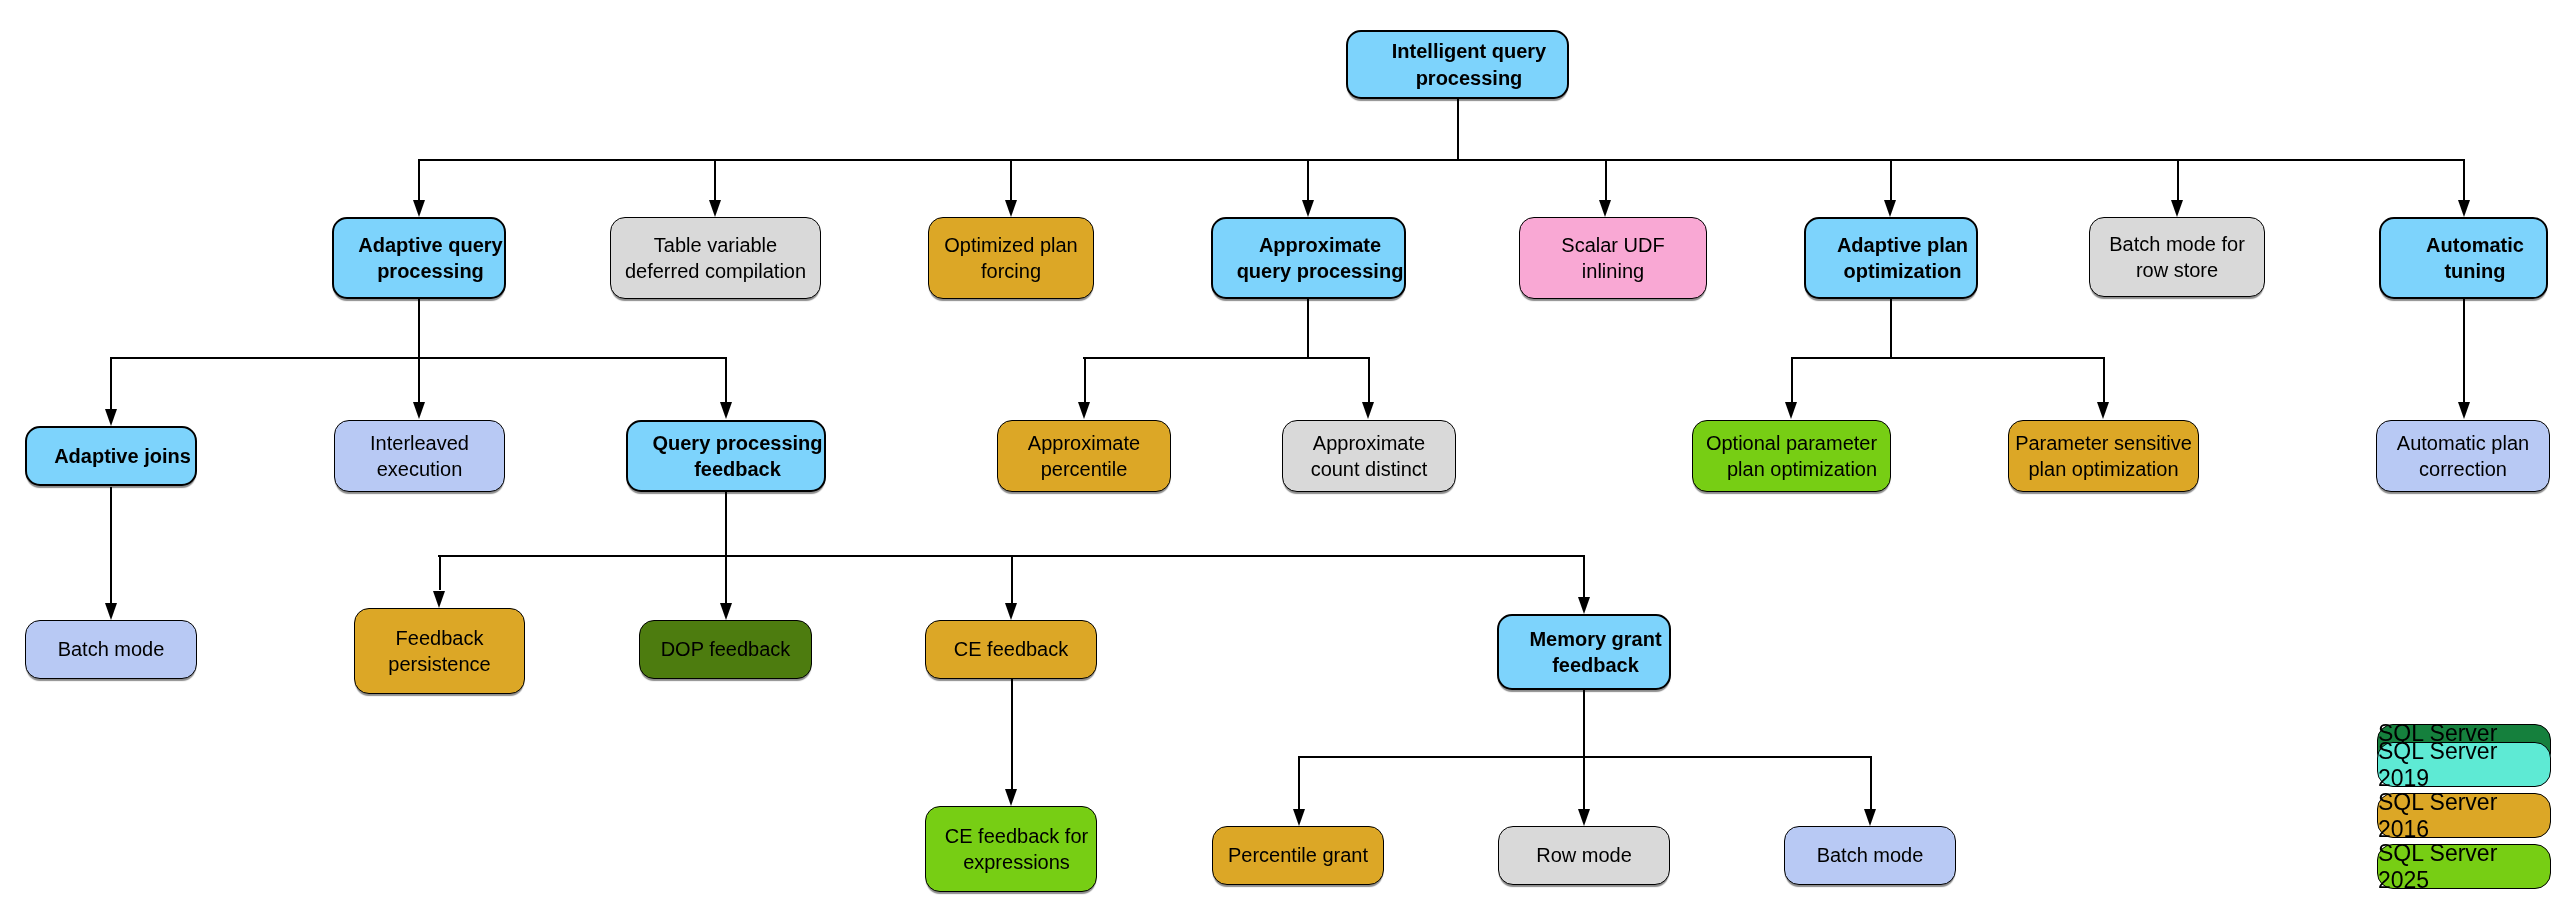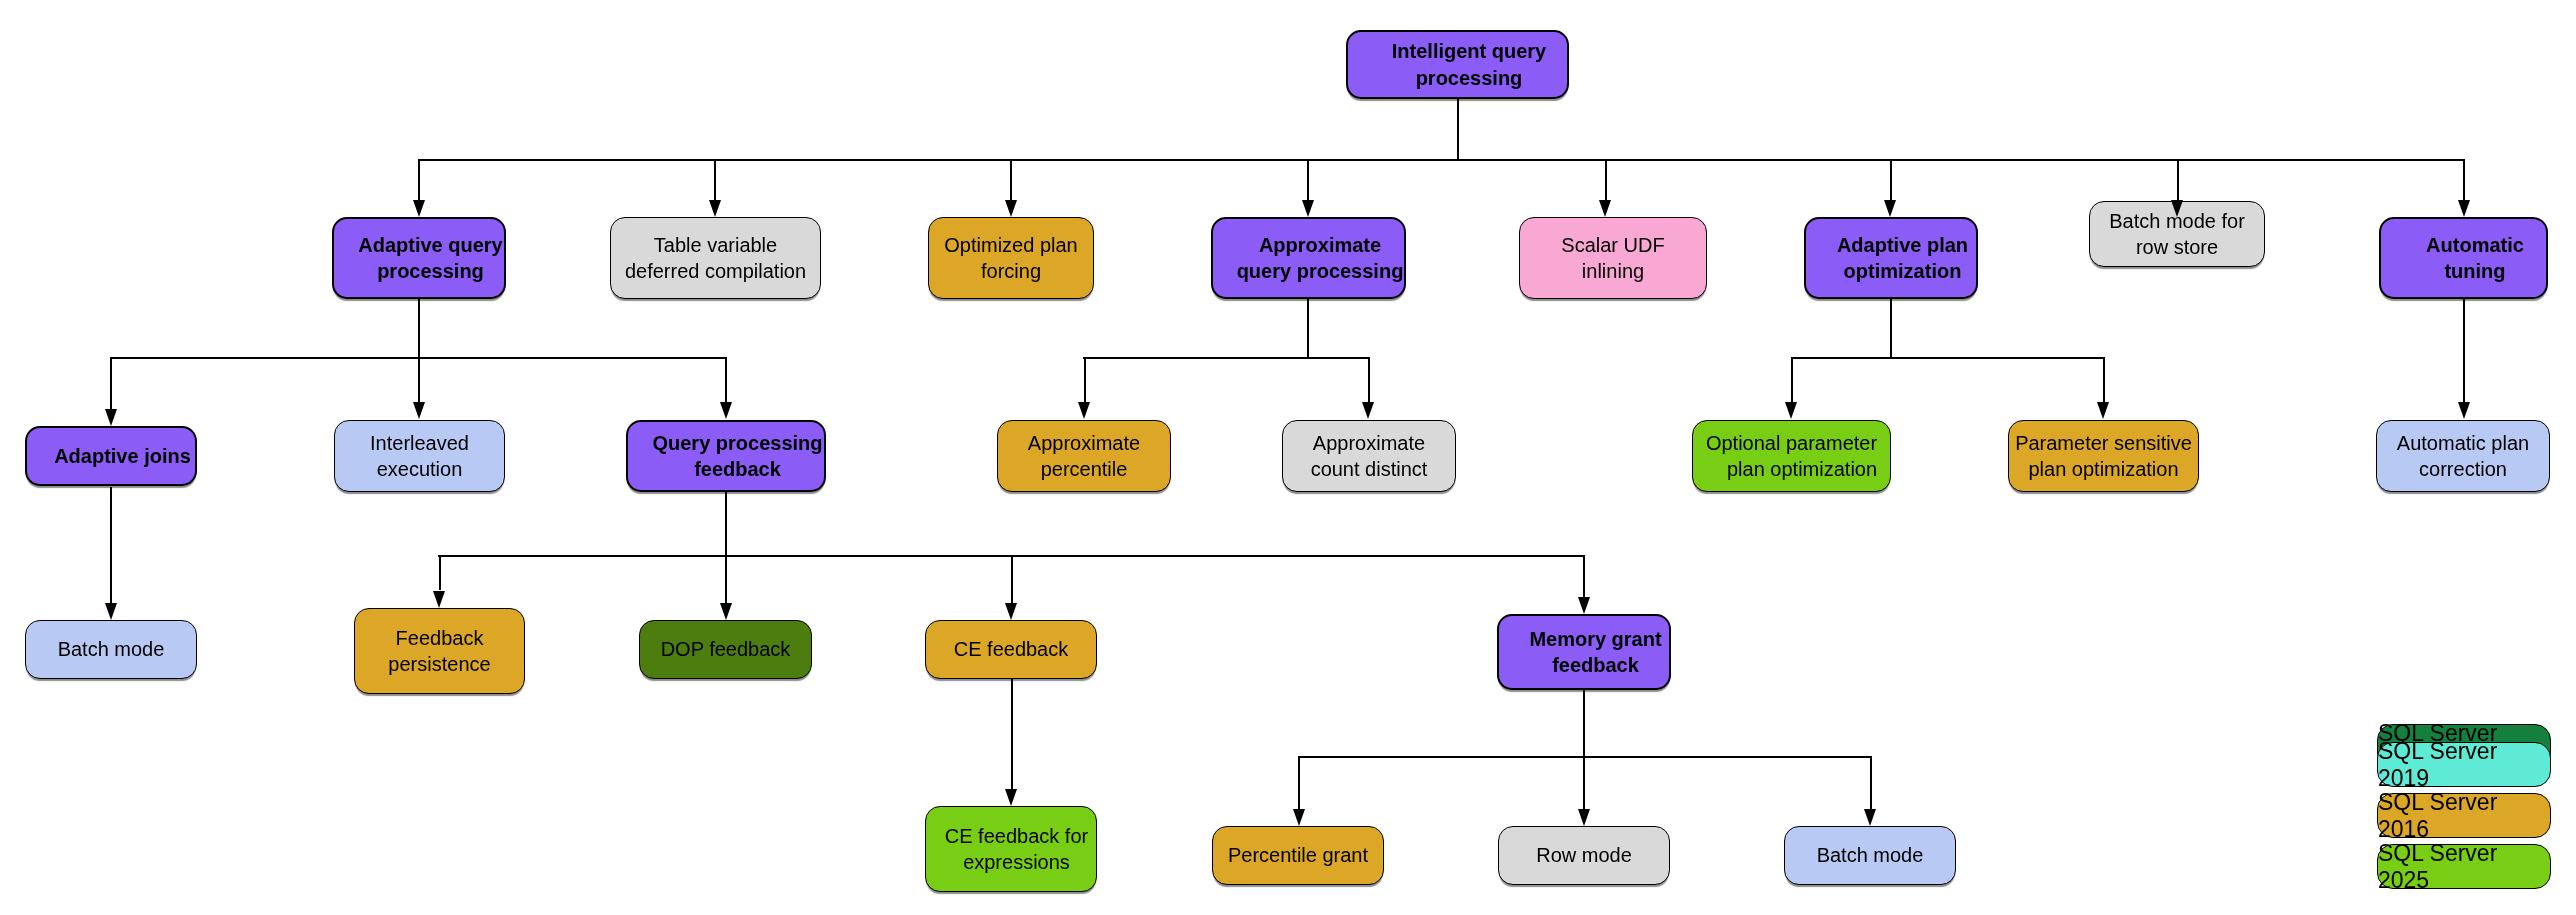--- a/index.html
+++ b/index.html
@@ -7,21 +7,21 @@
     position:relative;width:2576px;height:916px;background:#ffffff;overflow:hidden;
     font-family:"Liberation Sans", sans-serif;color:#000;
   }
   .node{
     position:absolute;box-sizing:border-box;
     border:1.7px solid #000;border-radius:15px;background:#fff;
     display:flex;align-items:center;justify-content:center;text-align:center;
     white-space:pre-line;font-size:20px;line-height:1.32;
     box-shadow:0 2.3px 1.1px -1.1px rgba(0,0,0,0.45);
   }
-  .cat{background:#8b5cf6;font-weight:700;border-width:2.3px;padding-left:23px;}
+  .cat{background:#7dd3fc;font-weight:700;border-width:2.3px;padding-left:23px;}
   .root{border-width:2.9px;}
   .vl{position:absolute;width:1.7px;background:#000;}
   .hl{position:absolute;height:2.3px;background:#000;}
   .ah{position:absolute;width:0;height:0;
       border-left:6.3px solid transparent;border-right:6.3px solid transparent;
       border-top:17px solid #000;}
   .legend-pill{
     position:absolute;left:2377px;width:174px;height:45px;box-sizing:border-box;
     border:1.7px solid #000;border-radius:16px;
     display:flex;align-items:center;justify-content:center;
@@ -41,21 +41,21 @@
   <div class="node" style="left: 610px; top: 217px; width: 211px; height: 82px; background: rgb(217, 217, 217);">Table variable
 deferred compilation</div>
   <div class="node" style="left: 928px; top: 217px; width: 166px; height: 82px; background: rgb(220, 167, 38);">Optimized plan
 forcing</div>
   <div class="node cat" style="left:1211px;top:217px;width:195px;height:82px">Approximate
 query processing</div>
   <div class="node" style="left: 1519px; top: 217px; width: 188px; height: 82px; background: #f9a8d4;">Scalar UDF
 inlining</div>
   <div class="node cat" style="left:1804px;top:217px;width:174px;height:82px">Adaptive plan
 optimization</div>
-  <div class="node" style="left: 2089px; top: 201px; width: 176px; height: 66px; background: rgb(217, 217, 217);">Batch mode for
+  <div class="node" style="left: 2089px; top: 217px; width: 176px; height: 80px; background: rgb(217, 217, 217);">Batch mode for
 row store</div>
   <div class="node cat" style="left:2379px;top:217px;width:169px;height:82px">Automatic
 tuning</div>
 
   <div class="node cat" style="left:25px;top:426px;width:172px;height:60px">Adaptive joins</div>
   <div class="node" style="left: 334px; top: 420px; width: 171px; height: 72px; background: rgb(184, 201, 244);">Interleaved
 execution</div>
   <div class="node cat" style="left:626px;top:420px;width:200px;height:72px">Query processing
 feedback</div>
   <div class="node" style="left: 997px; top: 420px; width: 174px; height: 72px; background: rgb(220, 167, 38);">Approximate

